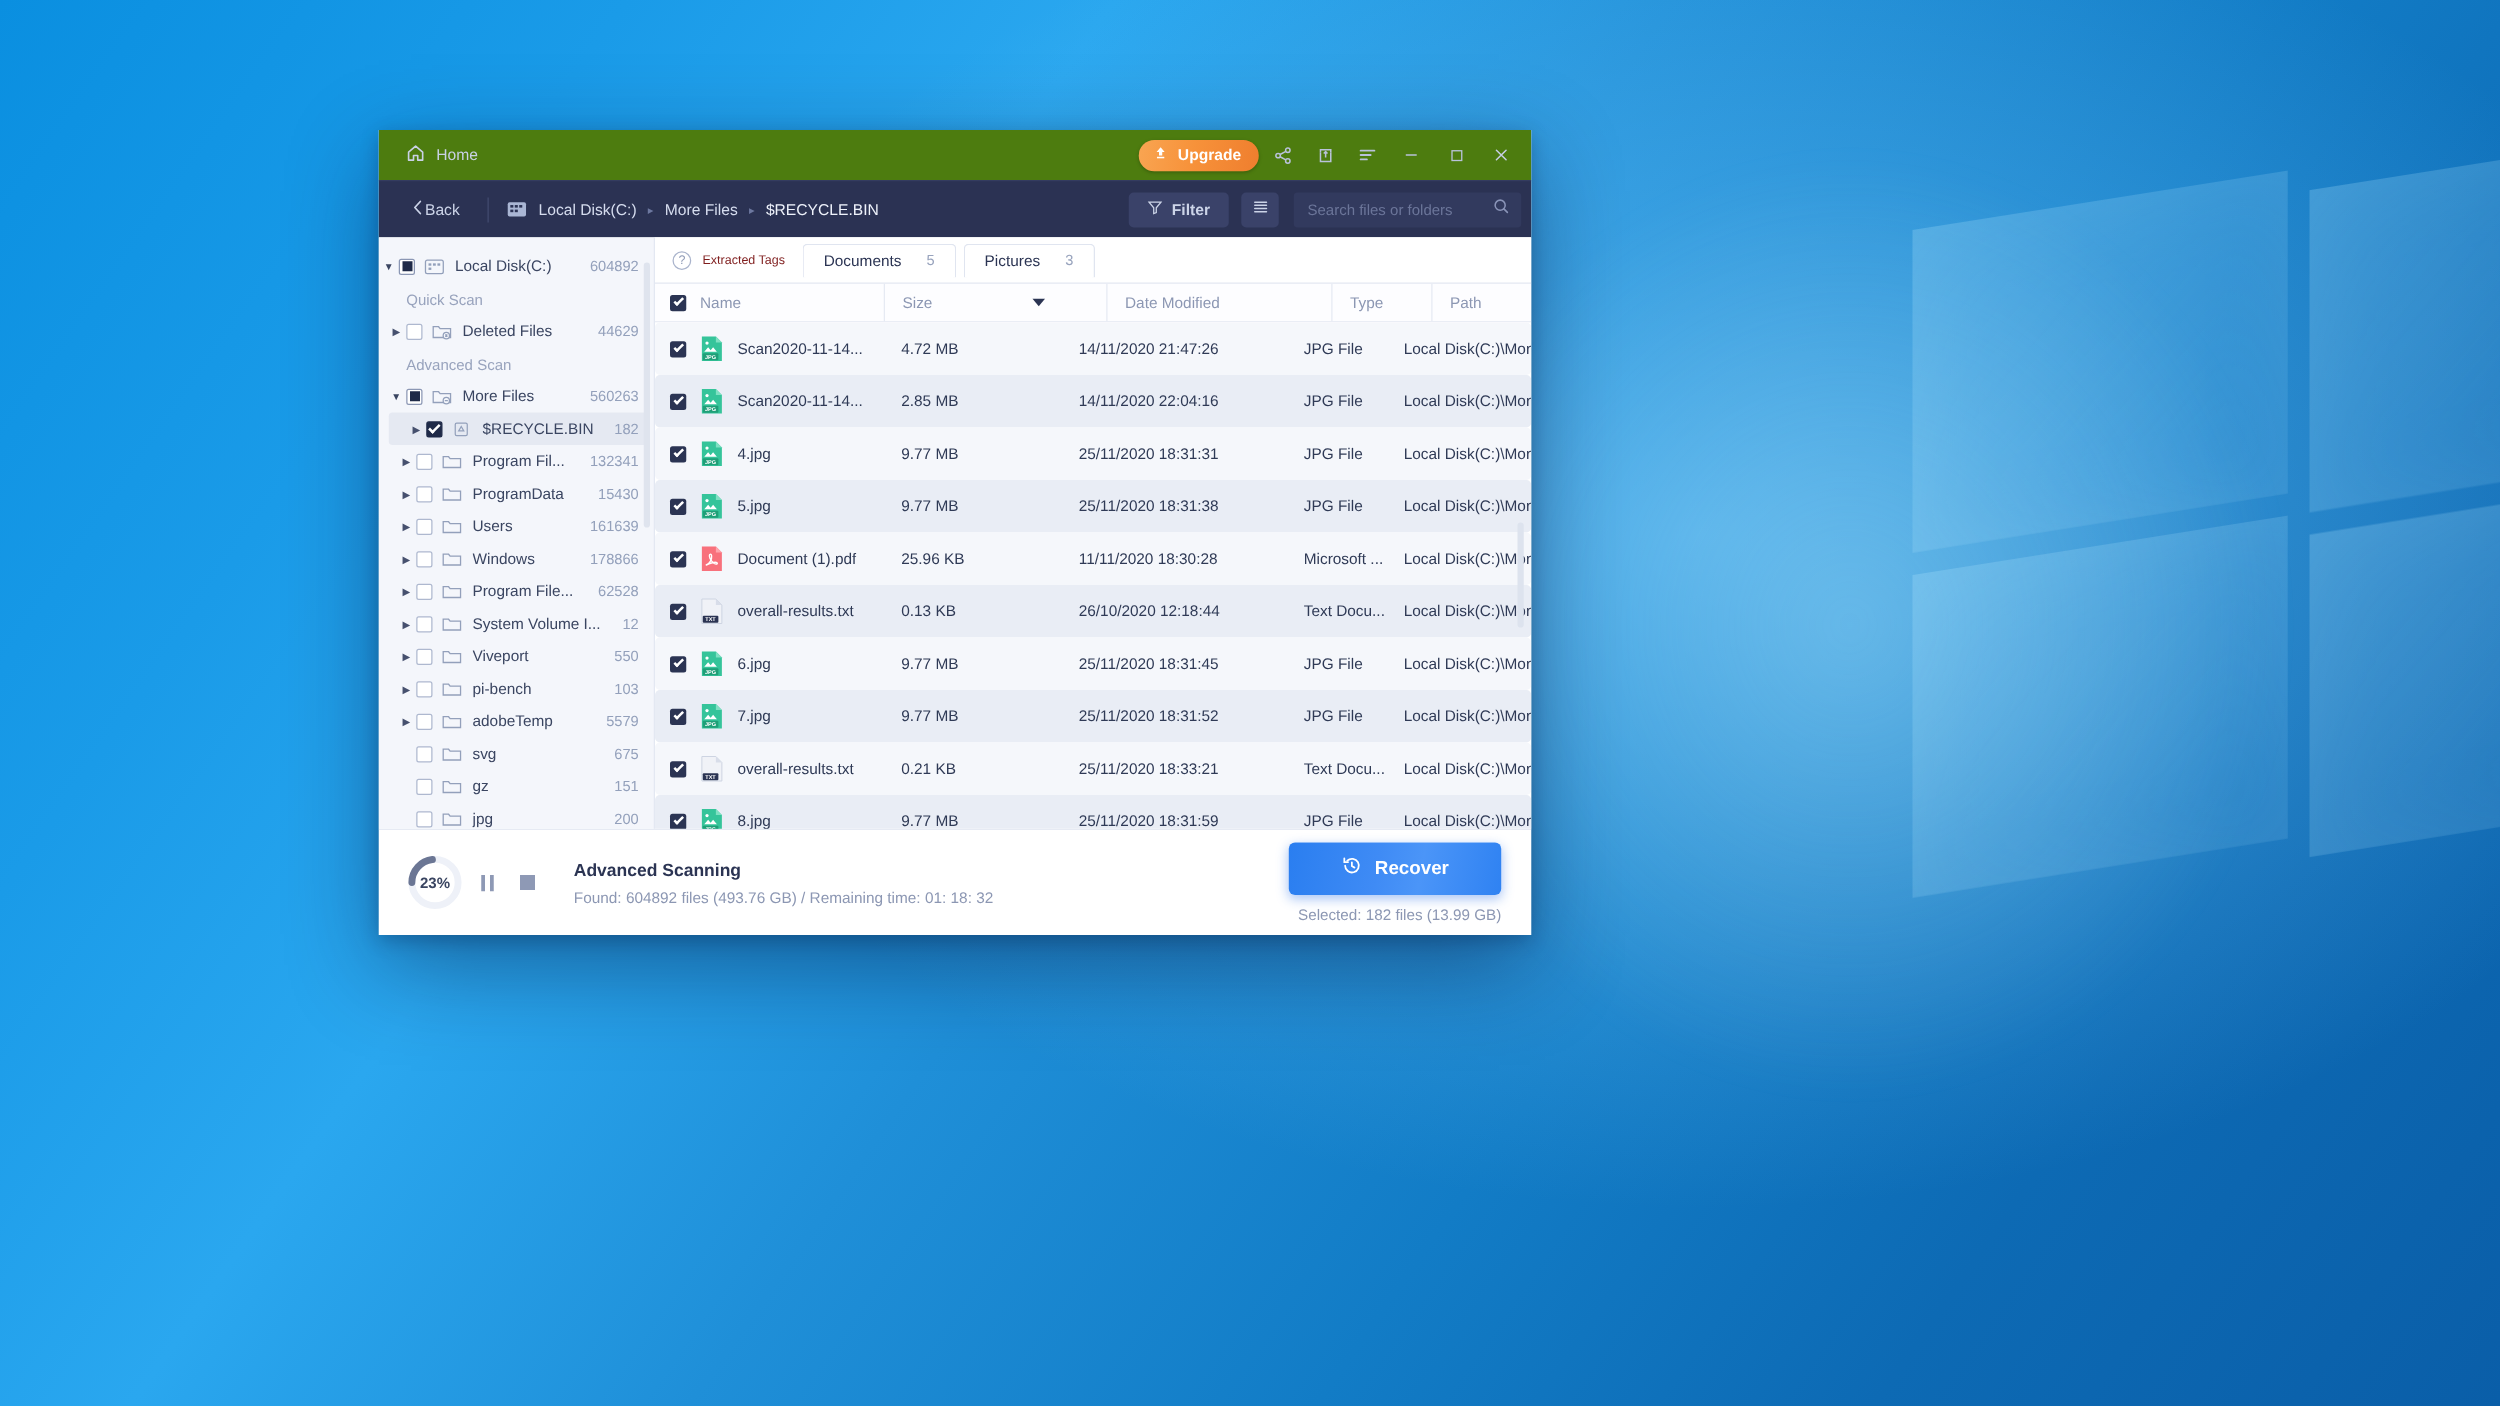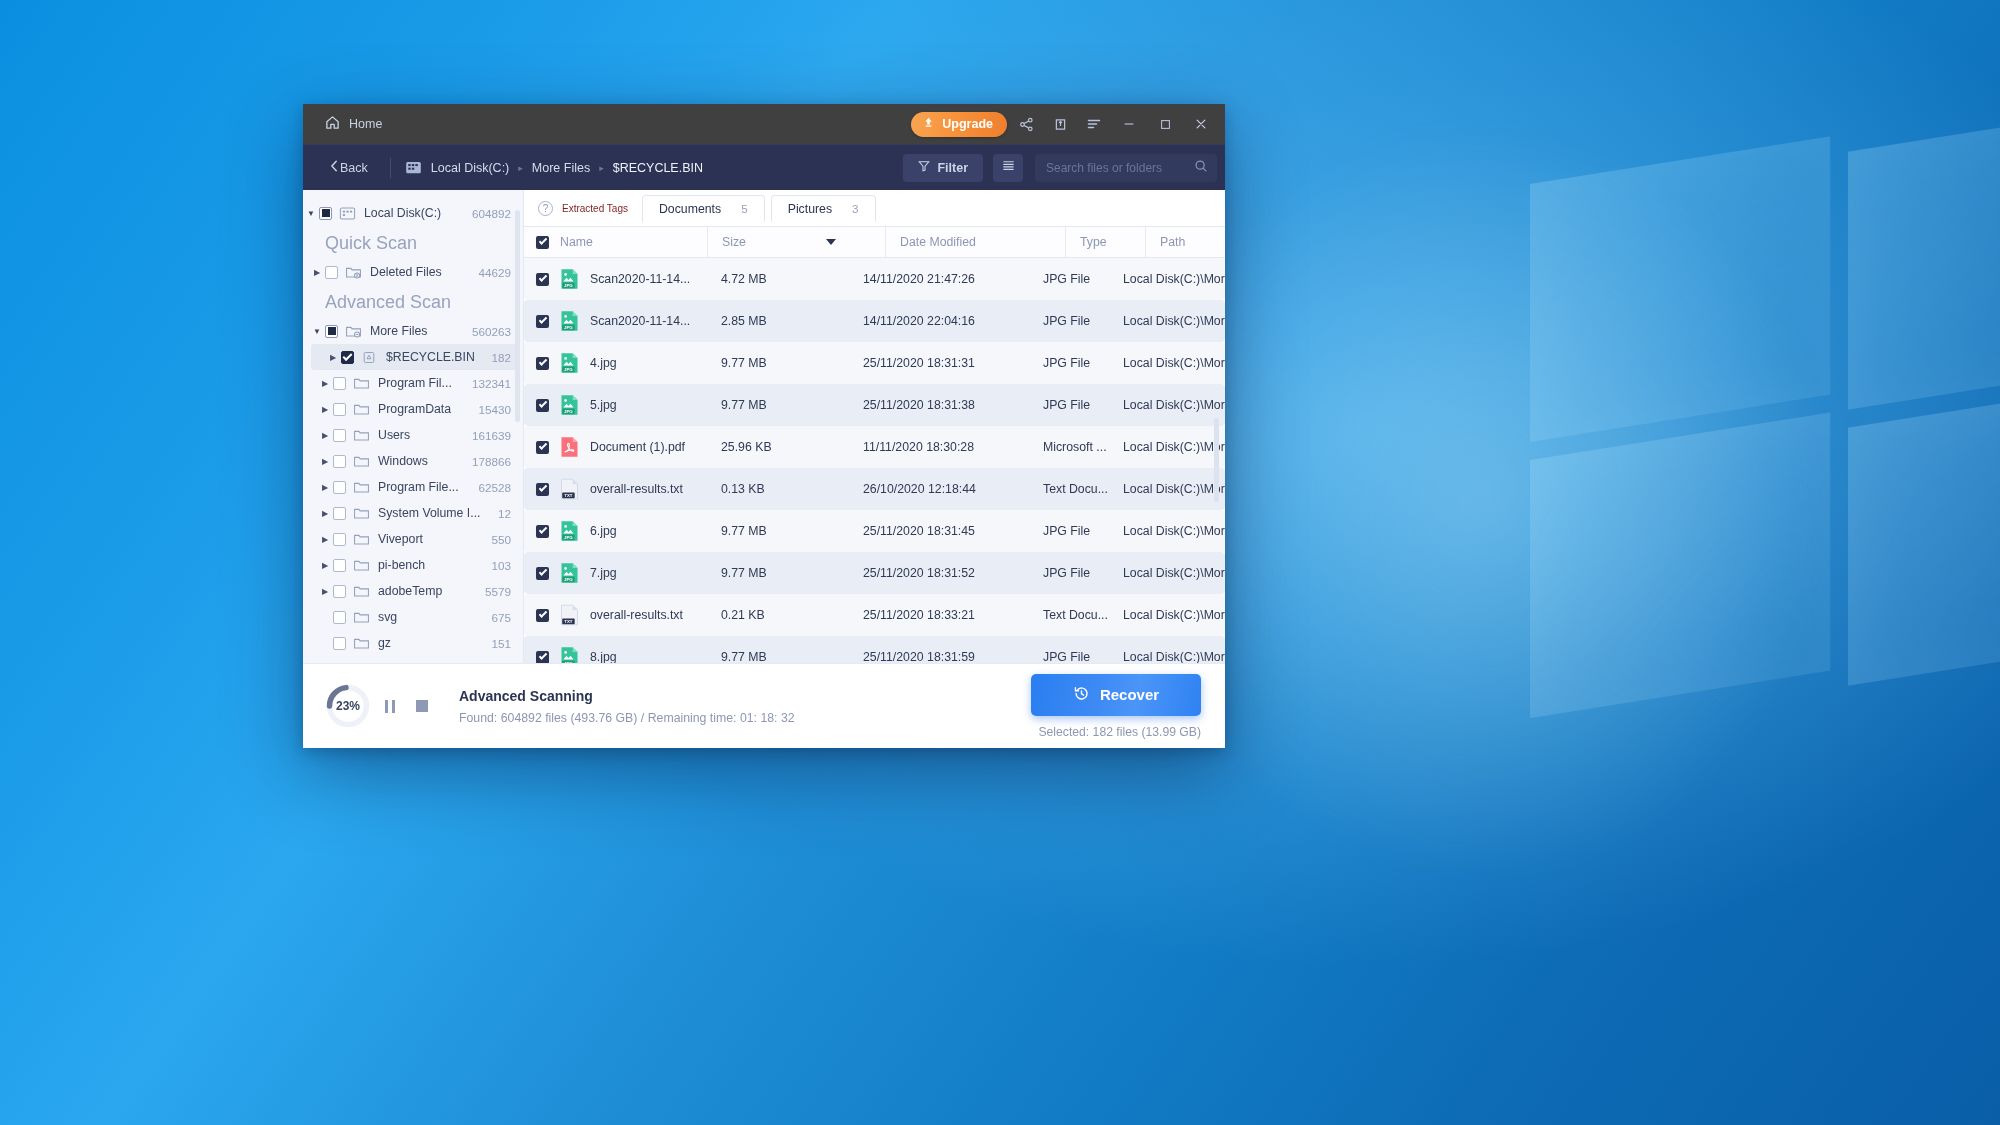--- a/index.html
+++ b/index.html
@@ -31,21 +31,21 @@
   
   .app {
     position: absolute; left: 303px; top: 104px; width: 922px; height: 644px;
     background: #f4f6fb;
     box-shadow: 0 24px 70px rgba(0,20,60,0.45), 0 4px 14px rgba(0,20,60,0.25);
     display: flex; flex-direction: column; overflow: hidden;
   }
 
   
   .titlebar {
-    height: 40px; background: #404040; display: flex; align-items: center;
+    height: 40px; background: #4d7c0f; display: flex; align-items: center;
     padding: 0 8px 0 16px; flex: 0 0 40px; justify-content: space-between;
   }
   .home-btn { display: flex; align-items: center; gap: 9px; color: #c9d1e6; font-size: 12.5px;
       padding: 5px 6px; border-radius: 3px; }
   .tb-spacer { flex: 1; }
   .upgrade {
     display: flex; align-items: center; gap: 7px;
     background: linear-gradient(100deg, #f9a552 0%, #f7923a 45%, #ef7e2e 100%);
     color: #fff; font-size: 12.5px; font-weight: bold;
     border-radius: 13px; padding: 5px 14px 5px 11px; height: 25px;
@@ -89,21 +89,21 @@
   .cb { width: 13px; height: 13px; flex: 0 0 13px; border: 1.5px solid #aeb8cf; border-radius: 2px;
       background: #fff; margin-right: 7px; display:flex; align-items:center; justify-content:center; }
   .cb.checked { background: #1f2a48; border-color: #1f2a48; }
   .cb.partial { background: #fff; border-color:#8b97b4; }
   .cb.partial i { width: 8px; height: 8px; background: #1f2a48; display:block; }
   .cb .tick { width: 9px; height: 5px; border-left: 2px solid #fff; border-bottom: 2px solid #fff;
       transform: rotate(-45deg) translate(1px,-1px); }
   .fico { width: 17px; flex: 0 0 17px; margin-right: 8px; display:flex; align-items:center; }
   .nlabel { flex: 1; white-space: nowrap; overflow: hidden; }
   .ncount { color: #93a0bb; font-size: 11.7px; }
-  .section-lbl { font-size: 18px; color: #98a3bd; padding: 7px 0 5px 22px; }
+  .section-lbl { font-size: 12px; color: #98a3bd; padding: 7px 0 5px 22px; }
   .indent1 { padding-left: 6px; }
   .indent2 { padding-left: 14px; }
 
   
   .content { flex: 1; min-width: 0; display: flex; flex-direction: column; background:#fff; }
   .tabsrow { height: 36px; flex: 0 0 36px; display: flex; align-items: center; gap: 0;
       padding-left: 14px; background:#fff; }
   .q-icon { width: 15px; height: 15px; border-radius: 50%; border: 1.3px solid #aab4cc; color:#8e99b5;
       font-size: 10px; display:flex; align-items:center; justify-content:center; margin-right: 9px; }
   .extracted { font-size: 10px; color: #7f1d1d; margin-right: 14px; }

